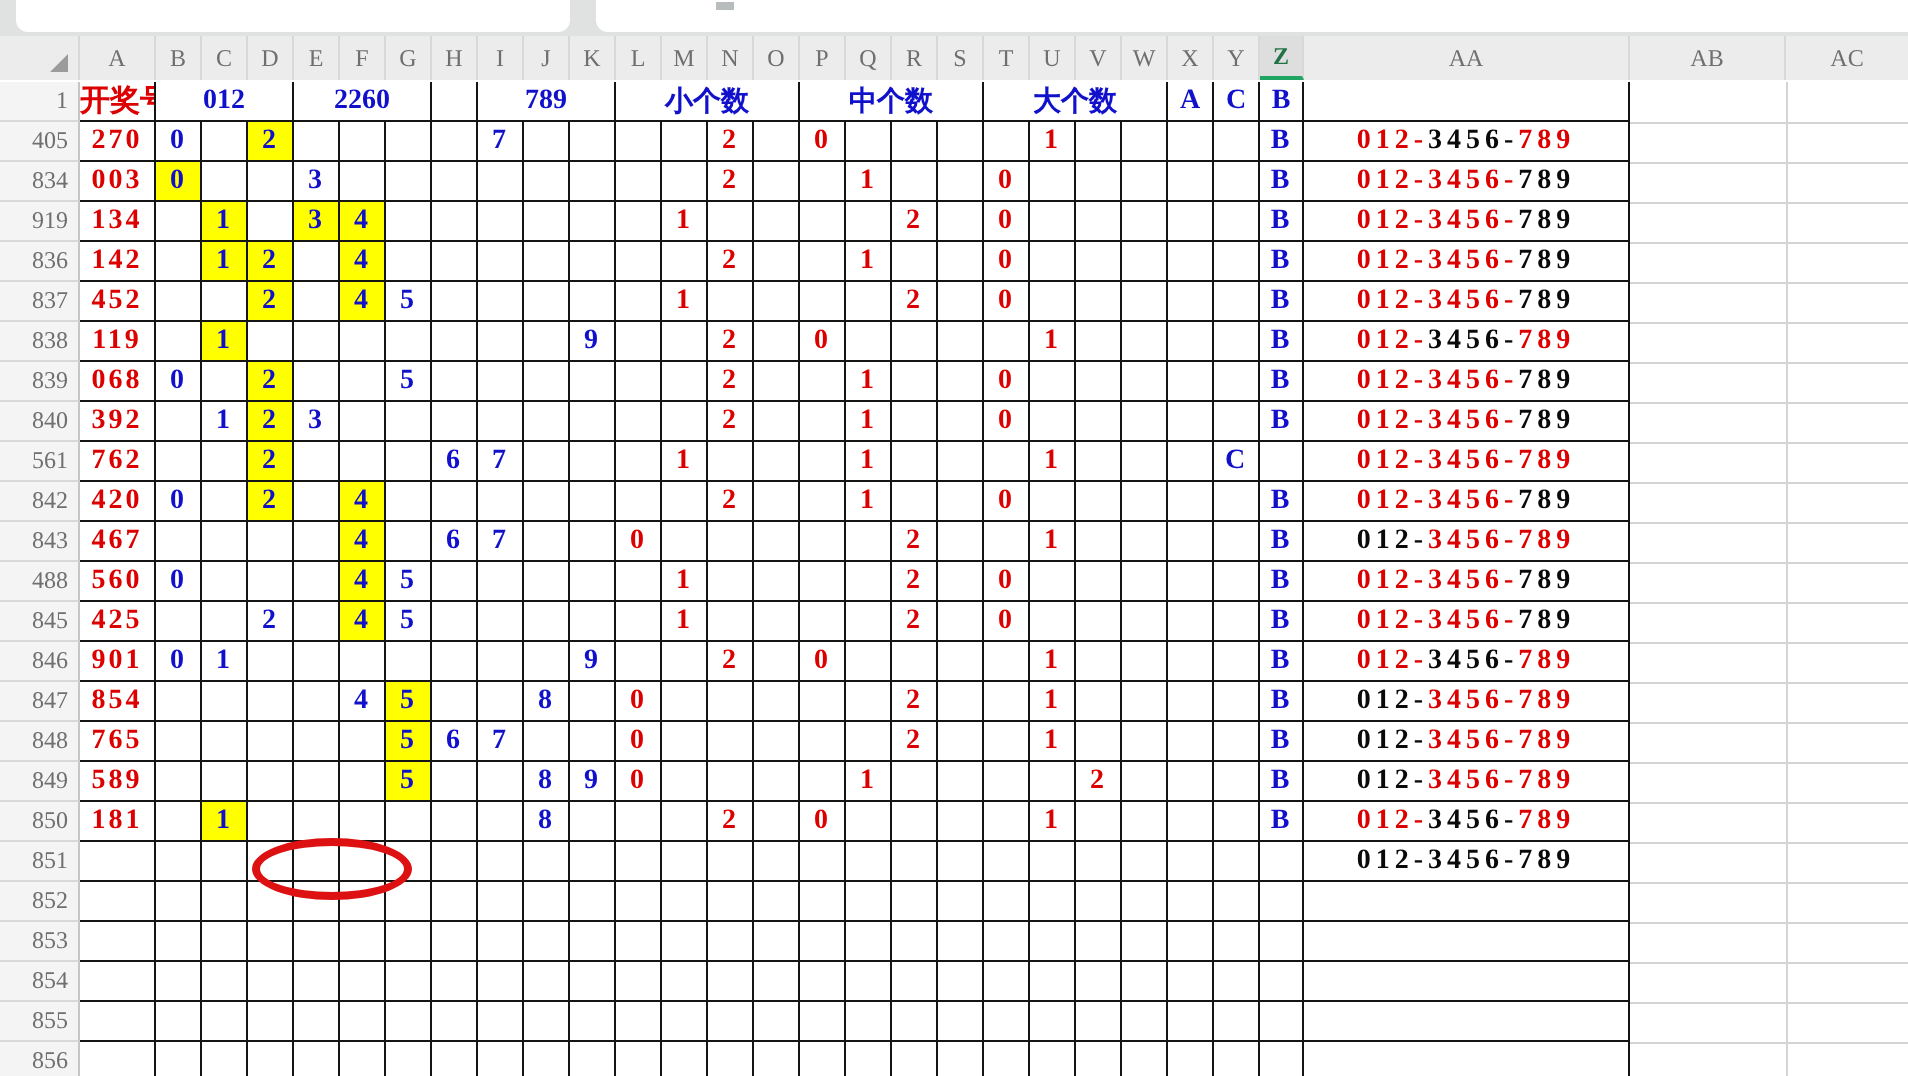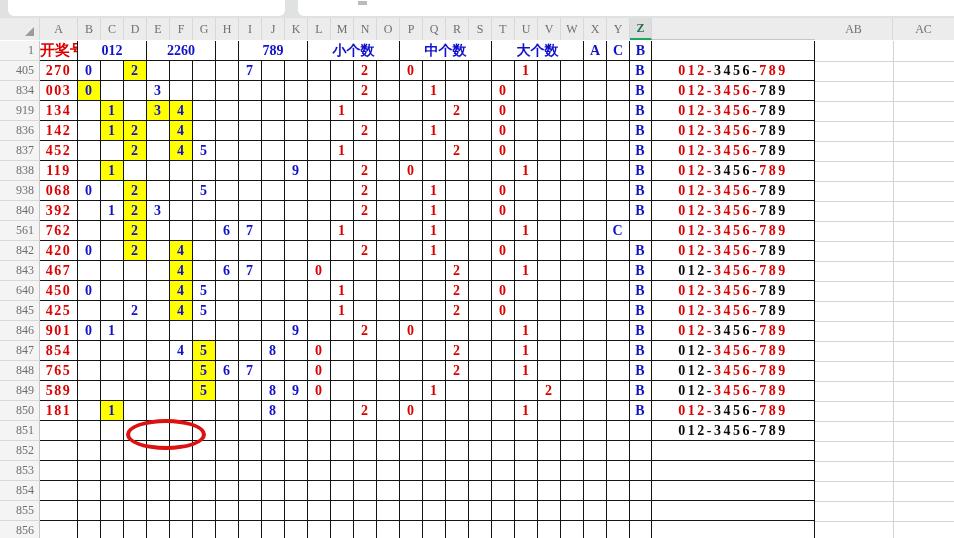--- a/index.html
+++ b/index.html
@@ -77,35 +77,36 @@
     <div class="colhdr" style="position: absolute; left: 423px; top: 18px; width: 23px; height: 22px;">Q</div>
     <div class="colhdr" style="position: absolute; left: 446px; top: 18px; width: 23px; height: 22px;">R</div>
     <div class="colhdr" style="position: absolute; left: 469px; top: 18px; width: 23px; height: 22px;">S</div>
     <div class="colhdr" style="position: absolute; left: 492px; top: 18px; width: 23px; height: 22px;">T</div>
     <div class="colhdr" style="position: absolute; left: 515px; top: 18px; width: 23px; height: 22px;">U</div>
     <div class="colhdr" style="position: absolute; left: 538px; top: 18px; width: 23px; height: 22px;">V</div>
     <div class="colhdr" style="position: absolute; left: 561px; top: 18px; width: 23px; height: 22px;">W</div>
     <div class="colhdr" style="position: absolute; left: 584px; top: 18px; width: 23px; height: 22px;">X</div>
     <div class="colhdr" style="position: absolute; left: 607px; top: 18px; width: 23px; height: 22px;">Y</div>
     <div class="colhdr sel" style="position: absolute; left: 630px; top: 18px; width: 22px; height: 22px;">Z</div>
+    <div class="colhdr" style="position: absolute; left: 652px; top: 18px; width: 163px; height: 22px;">AA</div>
     <div class="colhdr" style="position: absolute; left: 815px; top: 18px; width: 78px; height: 22px;">AB</div>
     <div class="colhdr" style="position: absolute; left: 893px; top: 18px; width: 62px; height: 22px;">AC</div>
     <div class="rowhdr" style="position: absolute; left: 0px; top: 41px; width: 40px; height: 20px;">1</div>
     <div class="rowhdr" style="position: absolute; left: 0px; top: 61px; width: 40px; height: 20px;">405</div>
     <div class="rowhdr" style="position: absolute; left: 0px; top: 81px; width: 40px; height: 20px;">834</div>
     <div class="rowhdr" style="position: absolute; left: 0px; top: 101px; width: 40px; height: 20px;">919</div>
     <div class="rowhdr" style="position: absolute; left: 0px; top: 121px; width: 40px; height: 20px;">836</div>
     <div class="rowhdr" style="position: absolute; left: 0px; top: 141px; width: 40px; height: 20px;">837</div>
     <div class="rowhdr" style="position: absolute; left: 0px; top: 161px; width: 40px; height: 20px;">838</div>
-    <div class="rowhdr" style="position: absolute; left: 0px; top: 181px; width: 40px; height: 20px;">938</div>
+    <div class="rowhdr" style="position: absolute; left: 0px; top: 181px; width: 40px; height: 20px;">839</div>
     <div class="rowhdr" style="position: absolute; left: 0px; top: 201px; width: 40px; height: 20px;">840</div>
     <div class="rowhdr" style="position: absolute; left: 0px; top: 221px; width: 40px; height: 20px;">561</div>
     <div class="rowhdr" style="position: absolute; left: 0px; top: 241px; width: 40px; height: 20px;">842</div>
     <div class="rowhdr" style="position: absolute; left: 0px; top: 261px; width: 40px; height: 20px;">843</div>
-    <div class="rowhdr" style="position: absolute; left: 0px; top: 281px; width: 40px; height: 20px;">640</div>
+    <div class="rowhdr" style="position: absolute; left: 0px; top: 281px; width: 40px; height: 20px;">488</div>
     <div class="rowhdr" style="position: absolute; left: 0px; top: 301px; width: 40px; height: 20px;">845</div>
     <div class="rowhdr" style="position: absolute; left: 0px; top: 321px; width: 40px; height: 20px;">846</div>
     <div class="rowhdr" style="position: absolute; left: 0px; top: 341px; width: 40px; height: 20px;">847</div>
     <div class="rowhdr" style="position: absolute; left: 0px; top: 361px; width: 40px; height: 20px;">848</div>
     <div class="rowhdr" style="position: absolute; left: 0px; top: 381px; width: 40px; height: 20px;">849</div>
     <div class="rowhdr" style="position: absolute; left: 0px; top: 401px; width: 40px; height: 20px;">850</div>
     <div class="rowhdr" style="position: absolute; left: 0px; top: 421px; width: 40px; height: 20px;">851</div>
     <div class="rowhdr" style="position: absolute; left: 0px; top: 441px; width: 40px; height: 20px;">852</div>
     <div class="rowhdr" style="position: absolute; left: 0px; top: 461px; width: 40px; height: 20px;">853</div>
     <div class="rowhdr" style="position: absolute; left: 0px; top: 481px; width: 40px; height: 20px;">854</div>
@@ -458,21 +459,21 @@
     <div class="cell" style="position: absolute; left: 538px; top: 261px; width: 23px; height: 20px;"></div>
     <div class="cell" style="position: absolute; left: 561px; top: 261px; width: 23px; height: 20px;"></div>
     <div class="cell" style="position: absolute; left: 584px; top: 261px; width: 23px; height: 20px;"></div>
     <div class="cell" style="position: absolute; left: 607px; top: 261px; width: 23px; height: 20px;"></div>
     <div class="cell blue" style="position: absolute; left: 630px; top: 261px; width: 22px; height: 20px;">B</div>
     <div class="cell aa" style="position: absolute; left: 652px; top: 261px; width: 163px; height: 20px;">
       <span class="black">012-</span>
       <span class="red">3456-</span>
       <span class="red">789</span>
     </div>
-    <div class="cell aval red" style="position: absolute; left: 40px; top: 281px; width: 38px; height: 20px;">450</div>
+    <div class="cell aval red" style="position: absolute; left: 40px; top: 281px; width: 38px; height: 20px;">560</div>
     <div class="cell blue" style="position: absolute; left: 78px; top: 281px; width: 23px; height: 20px;">0</div>
     <div class="cell" style="position: absolute; left: 101px; top: 281px; width: 23px; height: 20px;"></div>
     <div class="cell" style="position: absolute; left: 124px; top: 281px; width: 23px; height: 20px;"></div>
     <div class="cell" style="position: absolute; left: 147px; top: 281px; width: 23px; height: 20px;"></div>
     <div class="cell blue hl" style="position: absolute; left: 170px; top: 281px; width: 23px; height: 20px;">4</div>
     <div class="cell blue" style="position: absolute; left: 193px; top: 281px; width: 23px; height: 20px;">5</div>
     <div class="cell" style="position: absolute; left: 216px; top: 281px; width: 23px; height: 20px;"></div>
     <div class="cell" style="position: absolute; left: 239px; top: 281px; width: 23px; height: 20px;"></div>
     <div class="cell" style="position: absolute; left: 262px; top: 281px; width: 23px; height: 20px;"></div>
     <div class="cell" style="position: absolute; left: 285px; top: 281px; width: 23px; height: 20px;"></div>

